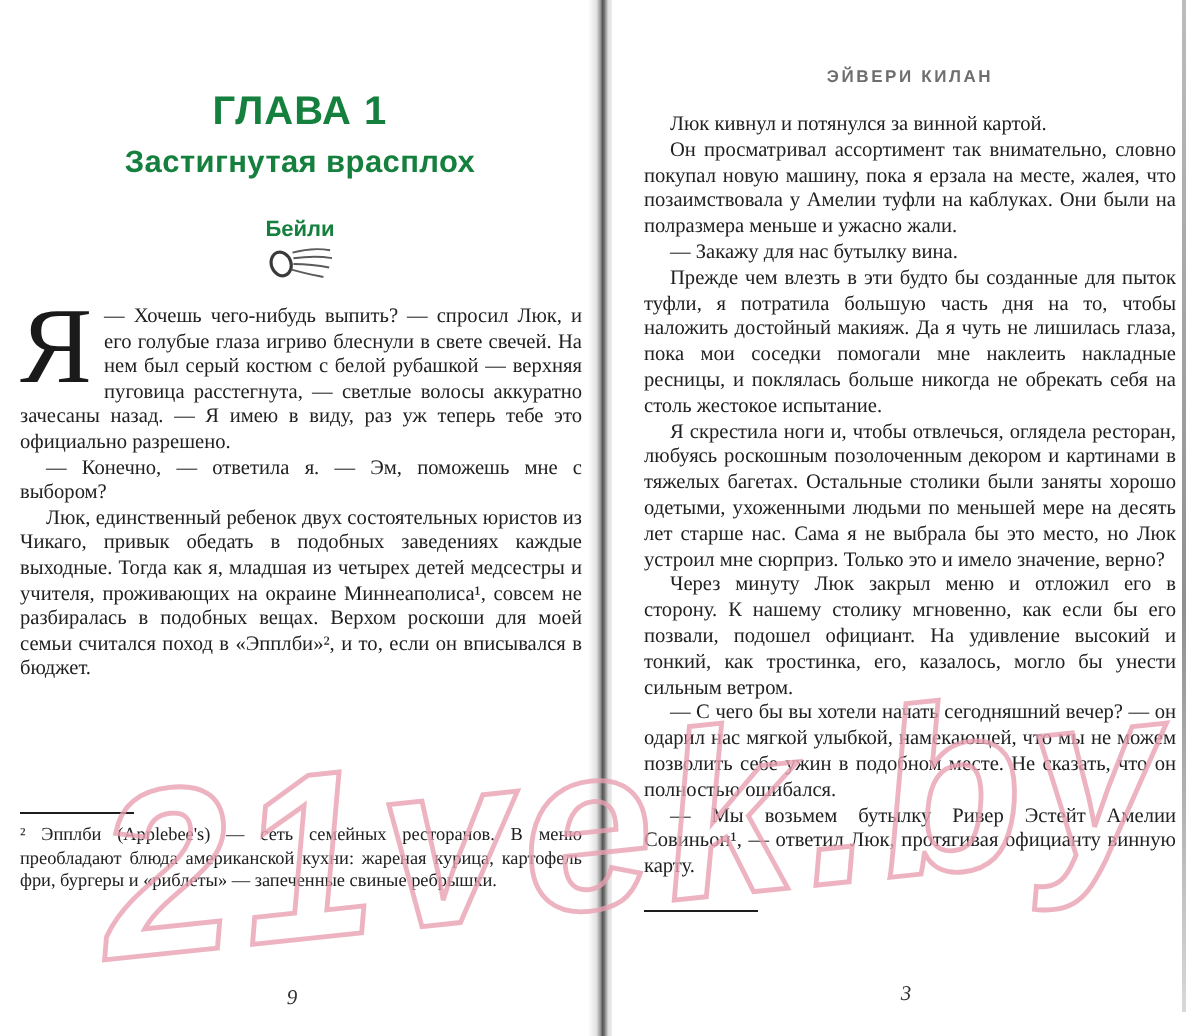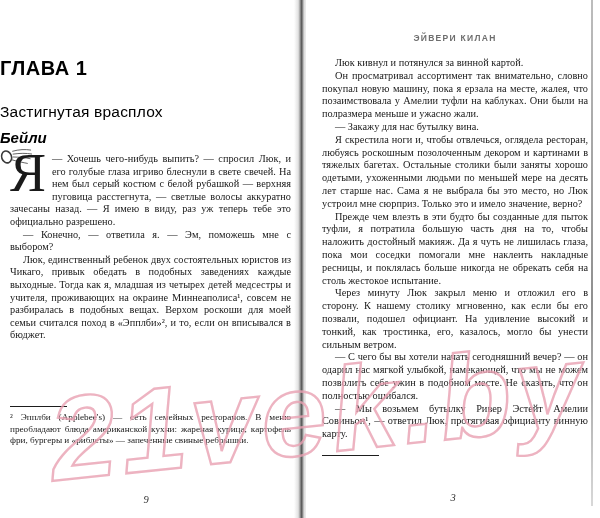--- a/index.html
+++ b/index.html
@@ -17,25 +17,25 @@
   .gutter{
     position:absolute;left:294px;top:0;width:14px;height:518px;
     background:linear-gradient(to right,#ffffff 0%,#e2e2e2 30%,#9a9a9a 44%,#565656 52%,#6f6f6f 58%,#dcdcdc 72%,#ffffff 100%);
   }
   .right-edge{
     position:absolute;left:591px;top:0;width:2px;height:506px;
     background:linear-gradient(to bottom,#bdbdbd,#8f8f8f 60%,#d8d8d8);
   }
 
   
-  .chapter-head{position:absolute;top:56px;left:0;width:100%;text-align:left;
-    font-family:"Liberation Sans", sans-serif;color:#000000;}
+  .chapter-head{position:absolute;top:44px;left:0;width:100%;text-align:center;
+    font-family:"Liberation Sans", sans-serif;color:#15803d;}
   .chapter-label{font-size:20px;font-weight:700;letter-spacing:.5px;line-height:24px;}
-  .chapter-title{font-size:15.5px;font-weight:400;letter-spacing:.2px;margin-top:23px;}
-  .pov-name{font-size:15px;font-weight:700;font-style:italic;margin-top:8px;}
+  .chapter-title{font-size:15.5px;font-weight:700;letter-spacing:.2px;margin-top:5px;}
+  .pov-name{font-size:11px;font-weight:700;margin-top:18px;}
   .ornament{margin-top:2px;}
 
   
   .body{
     position:absolute;text-align:justify;overflow:hidden;
     font-size:10.3px;color:#202020;
   }
   .body p{margin:0;text-indent:13px;}
   .body-left{left:10px;top:153px;width:281px;height:254px;line-height:12.6px;}
   .body-right{left:16px;top:57px;width:266px;height:398px;line-height:12.8px;}
@@ -114,22 +114,22 @@
   <div class="gutter"></div>
 
   <div class="page page-right">
 
     <div class="running-header">ЭЙВЕРИ КИЛАН</div>
 
     <div class="body body-right">
       <p>Люк кивнул и потянулся за винной картой.</p>
       <p>Он просматривал ассортимент так внимательно, словно покупал новую машину, пока я ерзала на месте, жалея, что позаимствовала у Амелии туфли на каблуках. Они были на полразмера меньше и ужасно жали.</p>
       <p>— Закажу для нас бутылку вина.</p>
+      <p>Прежде чем влезть в эти будто бы созданные для пыток туфли, я потратила большую часть дня на то, чтобы наложить достойный макияж. Да я чуть не лишилась глаза, пока мои соседки помогали мне наклеить накладные ресницы, и поклялась больше никогда не обрекать себя на столь жестокое испытание.</p>
       <p>Я скрестила ноги и, чтобы отвлечься, оглядела ресторан, любуясь роскошным позолоченным декором и картинами в тяжелых багетах. Остальные столики были заняты хорошо одетыми, ухоженными людьми по меньшей мере на десять лет старше нас. Сама я не выбрала бы это место, но Люк устроил мне сюрприз. Только это и имело значение, верно?</p>
-      <p>Прежде чем влезть в эти будто бы созданные для пыток туфли, я потратила большую часть дня на то, чтобы наложить достойный макияж. Да я чуть не лишилась глаза, пока мои соседки помогали мне наклеить накладные ресницы, и поклялась больше никогда не обрекать себя на столь жестокое испытание.</p>
       <p>Через минуту Люк закрыл меню и отложил его в сторону. К нашему столику мгновенно, как если бы его позвали, подошел официант. На удивление высокий и тонкий, как тростинка, его, казалось, могло бы унести сильным ветром.</p>
       <p>— С чего бы вы хотели начать сегодняшний вечер? — он одарил нас мягкой улыбкой, намекающей, что мы не можем позволить себе ужин в подобном месте. Не сказать, что он полностью ошибался.</p>
       <p>— Мы возьмем бутылку Ривер Эстейт Амелии Совиньон¹, — ответил Люк, протягивая официанту винную карту.</p>
     </div>
 
     <div class="footnotes fn-right">
       <hr class="fn-rule">
     </div>
 
     <div class="page-num pn-right">3</div>

